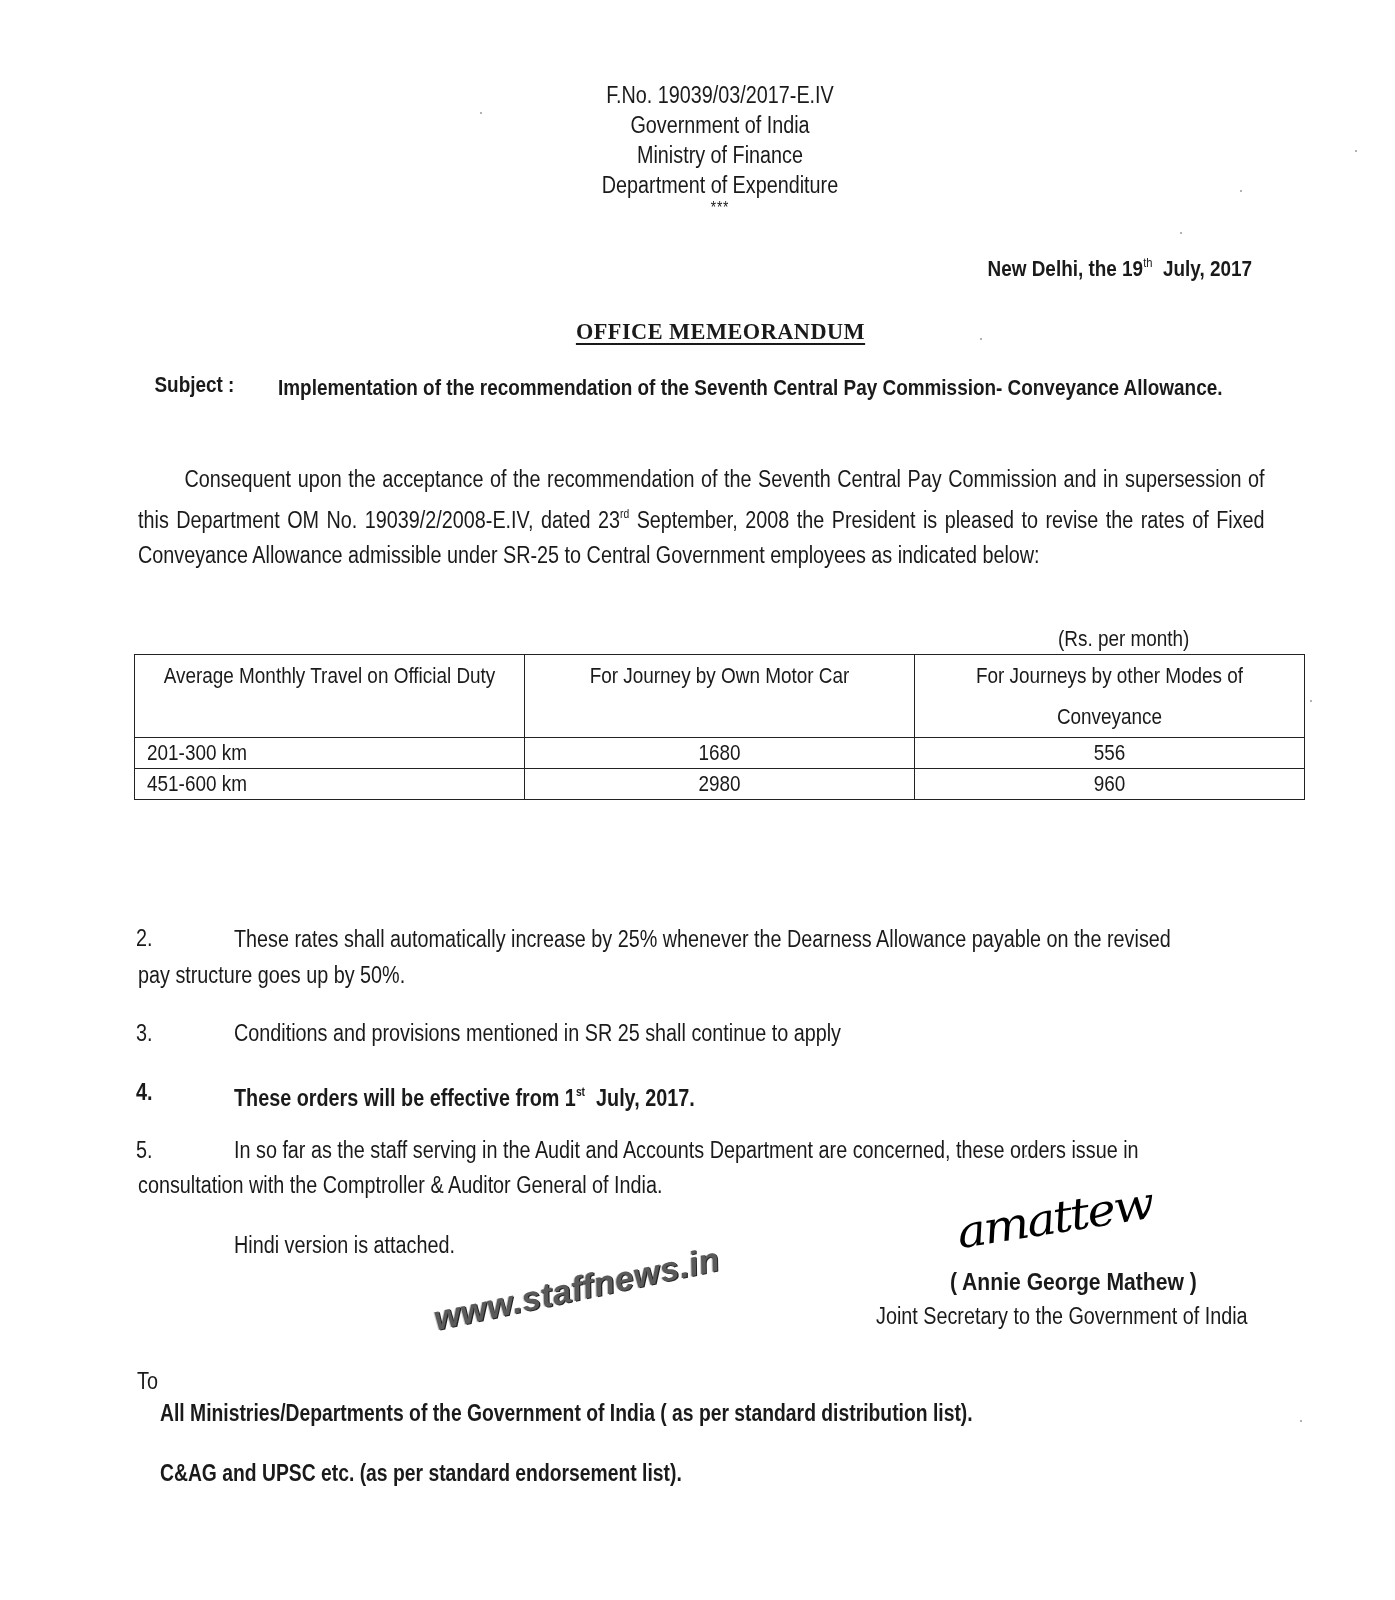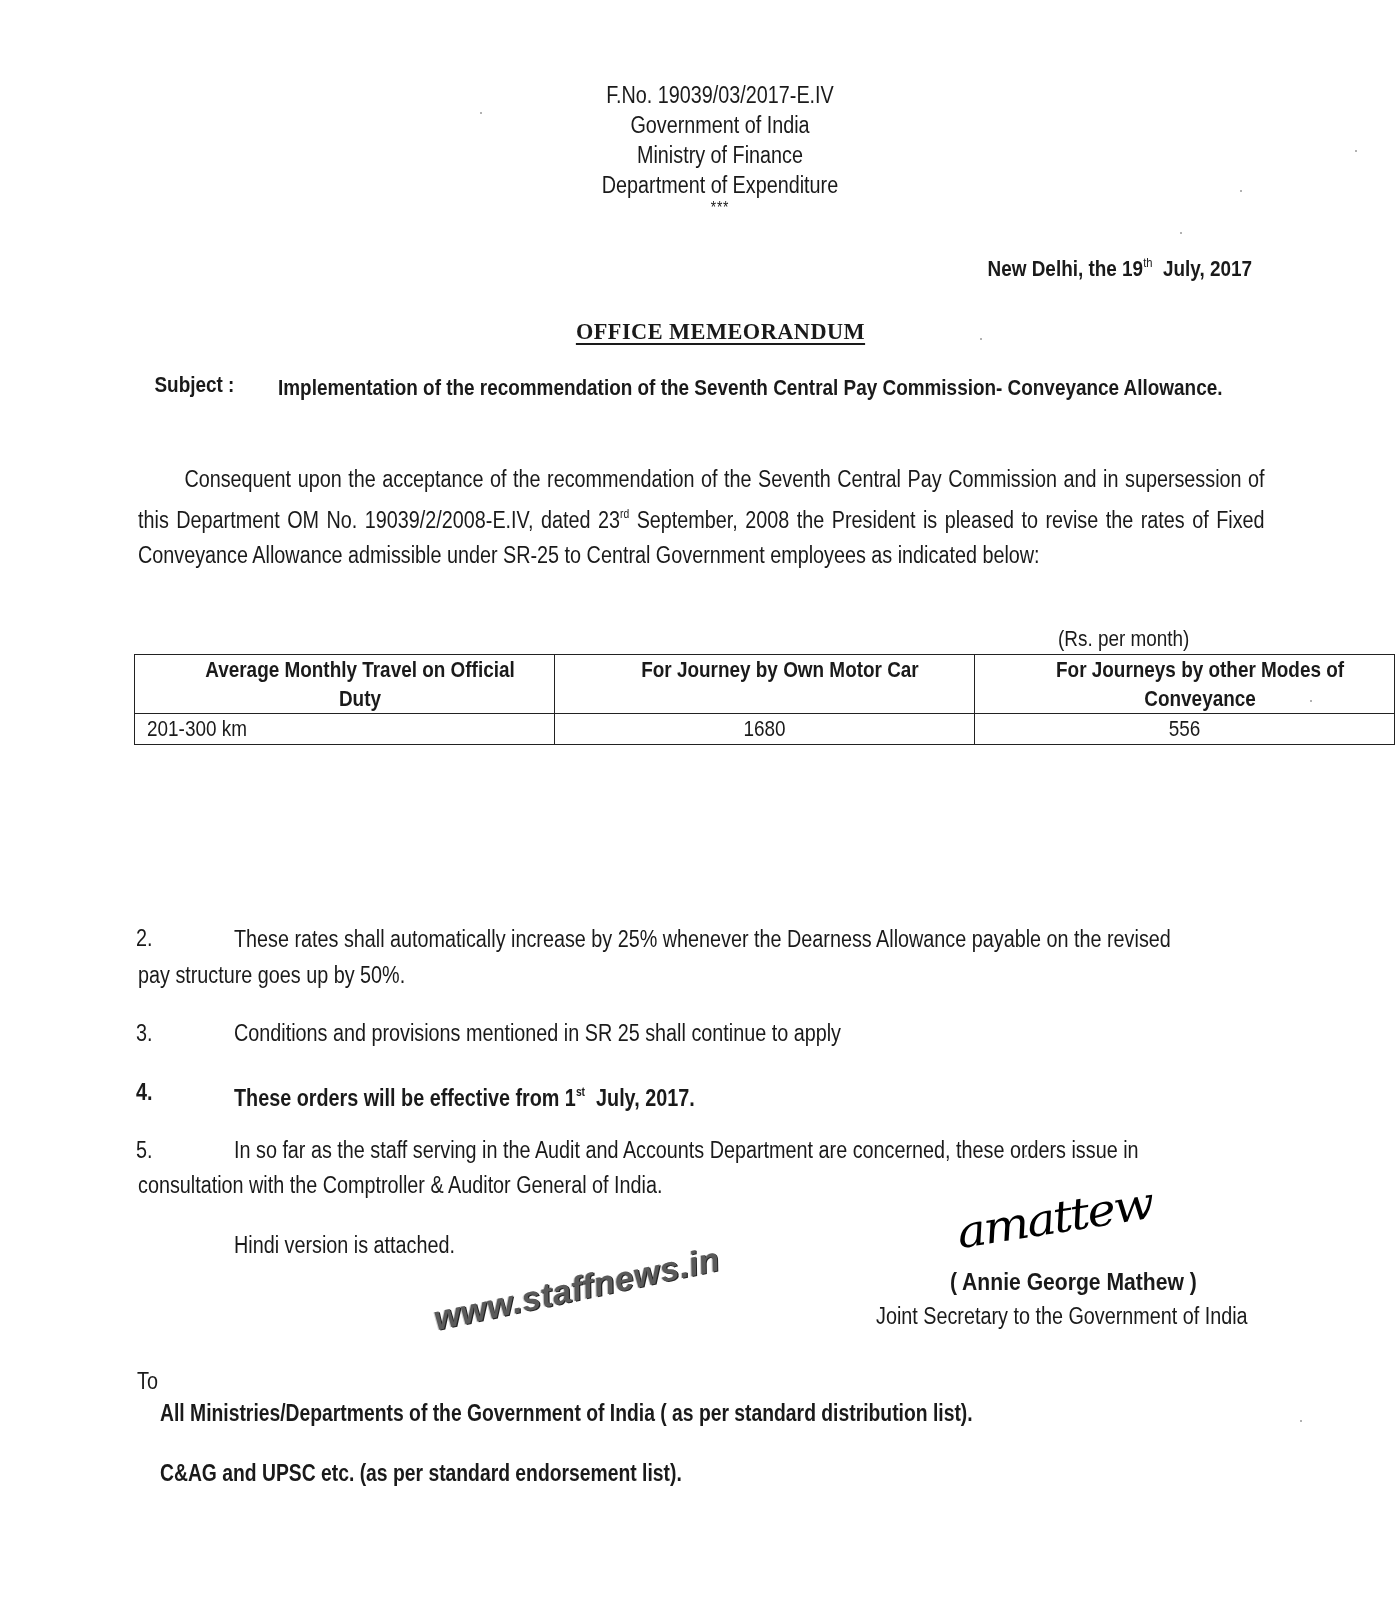--- a/index.html
+++ b/index.html
@@ -36,21 +36,21 @@
 
   .rs-note { left: 1058px; top: 626px; font-size: 22px; transform: scaleX(0.86); transform-origin: left top; white-space: nowrap; }
 
   table.rates {
     position: absolute; left: 134px; top: 654px; border-collapse: collapse;
     font-size: 22px; 
   }
   table.rates td, table.rates th {
     border: 1.5px solid #222; padding: 0; font-weight: normal; 
   }
-  table.rates th { height: 58px; vertical-align: top; line-height: 29px; font-weight: bold; padding-left: 31px; }
+  table.rates th { height: 58px; vertical-align: top; line-height: 41px; font-weight: normal; }
   table.rates td { height: 30px; line-height: 30px; }
   .cell-inner { display: block; transform: scaleX(0.86); }
   .col1 { width: 389px; }
   .col2 { width: 389px; }
   .col3 { width: 389px; }
   td.col1 .cell-inner { transform-origin: left center; padding-left: 14px; }
   th .cell-inner { transform-origin: center top; }
   td.c { text-align: center; }
   td.c .cell-inner { transform-origin: center center; }
 
@@ -119,20 +119,31 @@
       <td class="col1">
           <span class="cell-inner">201-300 km</span>
         </td>
       <td class="col2 c">
           <span class="cell-inner">1680</span>
         </td>
       <td class="col3 c">
           <span class="cell-inner">556</span>
         </td>
     </tr>
+    <tr>
+      <td class="col1">
+          <span class="cell-inner">451-600 km</span>
+        </td>
+      <td class="col2 c">
+          <span class="cell-inner">2980</span>
+        </td>
+      <td class="col3 c">
+          <span class="cell-inner">960</span>
+        </td>
+    </tr>
   </tbody>
 </table>
 
 <div class="abs num" style="top:925px;">2.</div>
 <div class="abs pbody" style="top:922px;">These rates shall automatically increase by 25% whenever the Dearness Allowance payable on the revised</div>
 <div class="abs pwrap" style="top:958px;">pay structure goes up by 50%.</div>
 
 <div class="abs num" style="top:1020px;">3.</div>
 <div class="abs pbody" style="top:1016px;">Conditions and provisions mentioned in SR 25 shall continue to apply</div>
 

